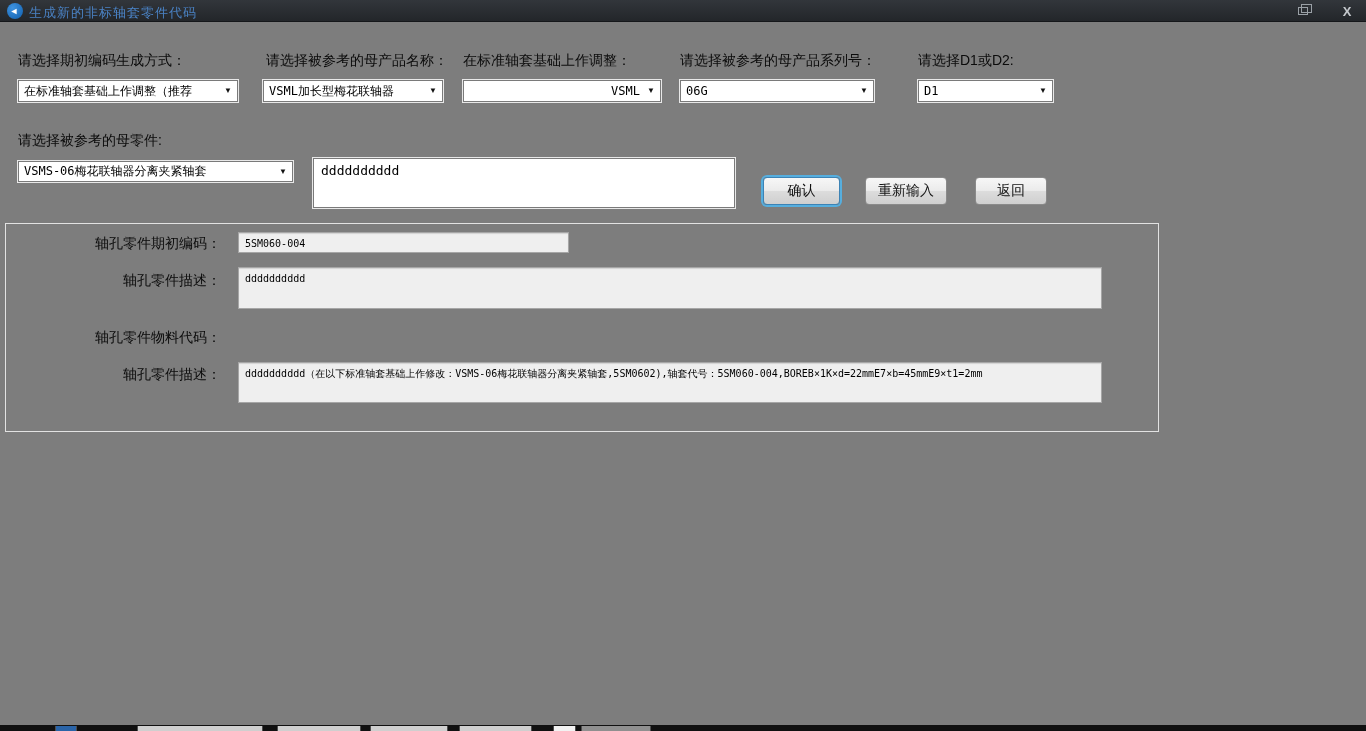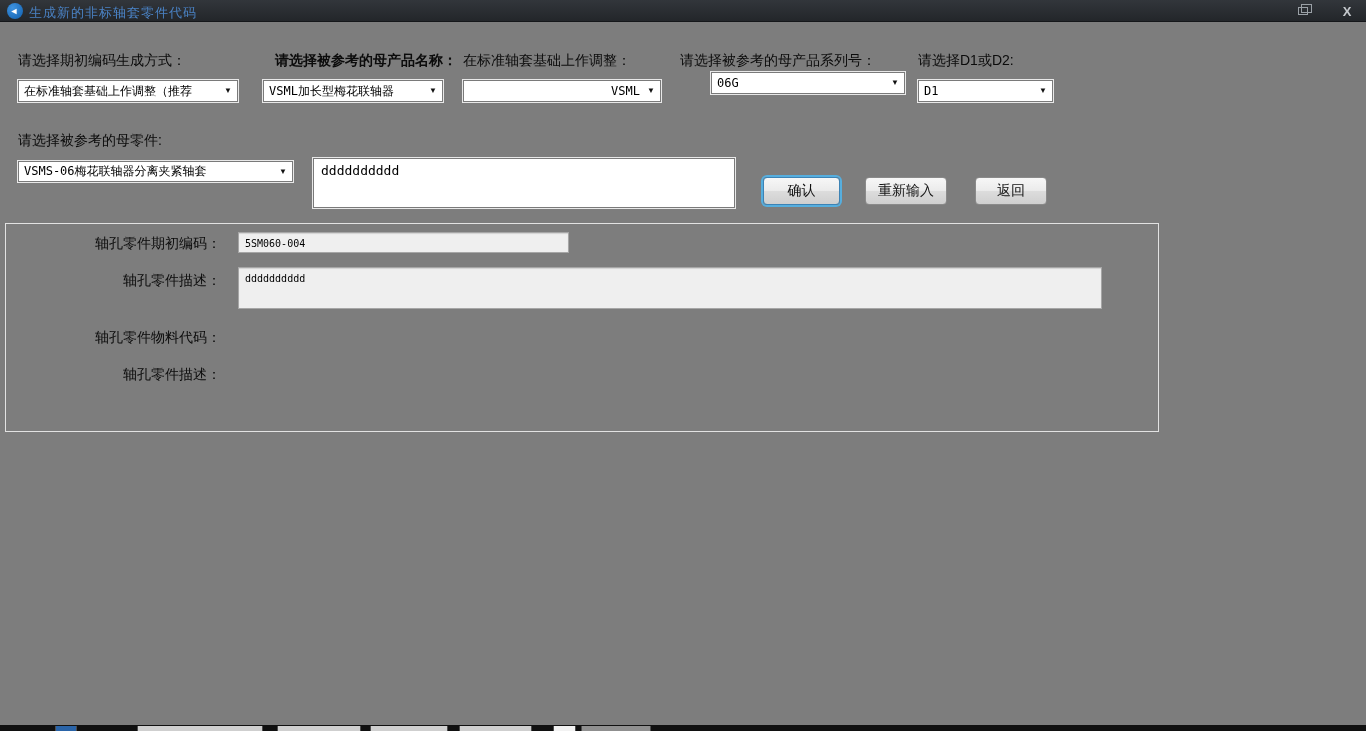--- a/index.html
+++ b/index.html
@@ -69,34 +69,34 @@
       <div class="ctrl close">X</div>
     </div>
   </div>
 
   <div class="lbl" style="left:18px; top:52px;">请选择期初编码生成方式：</div>
   <div class="combo" style="left:18px; top:80px; width:220px;">
     <span class="combo-text">在标准轴套基础上作调整（推荐</span>
     <span class="combo-arrow">▼</span>
   </div>
 
-  <div class="lbl" style="left:275px; top:52px;font-weight:bold;">请选择被参考的母产品名称：</div>
+  <div class="lbl" style="left:266px; top:52px;">请选择被参考的母产品名称：</div>
   <div class="combo" style="left:263px; top:80px; width:180px;">
     <span class="combo-text">VSML加长型梅花联轴器</span>
     <span class="combo-arrow">▼</span>
   </div>
 
   <div class="lbl" style="left:463px; top:52px;">在标准轴套基础上作调整：</div>
   <div class="combo" style="left:463px; top:80px; width:198px;justify-content:flex-end;">
     <span class="combo-text">VSML</span>
     <span class="combo-arrow">▼</span>
   </div>
 
   <div class="lbl" style="left:680px; top:52px;">请选择被参考的母产品系列号：</div>
-  <div class="combo" style="left:680px; top:72px; width:194px;margin-left:31px;">
+  <div class="combo" style="left:680px; top:80px; width:194px;">
     <span class="combo-text">06G</span>
     <span class="combo-arrow">▼</span>
   </div>
 
   <div class="lbl" style="left:918px; top:52px;">请选择D1或D2:</div>
   <div class="combo" style="left:918px; top:80px; width:135px;">
     <span class="combo-text">D1</span>
     <span class="combo-arrow">▼</span>
   </div>
 
@@ -115,20 +115,21 @@
   <div class="groupbox">
     <div class="g-label" style="left:15px; top:11px;">轴孔零件期初编码：</div>
     <div class="g-value" style="left:232px; top:8px; width:331px; height:21px;">5SM060-004</div>
 
     <div class="g-label" style="left:15px; top:48px;">轴孔零件描述：</div>
     <div class="g-value" style="left:232px; top:43px; width:864px; height:42px;">dddddddddd</div>
 
     <div class="g-label" style="left:15px; top:105px;">轴孔零件物料代码：</div>
 
     <div class="g-label" style="left:15px; top:142px;">轴孔零件描述：</div>
+    <div class="g-value" style="left:232px; top:138px; width:864px; height:41px;">dddddddddd（在以下标准轴套基础上作修改：VSMS-06梅花联轴器分离夹紧轴套,5SM0602),轴套代号：5SM060-004,BOREB×1K×d=22mmE7×b=45mmE9×t1=2mm</div>
   </div>
 
   <div class="taskbar">
     <div class="task-btn blue" style="left:55px; width:22px;"></div>
     <div class="task-btn" style="left:137px; width:126px;"></div>
     <div class="task-btn" style="left:277px; width:84px;"></div>
     <div class="task-btn" style="left:370px; width:78px;"></div>
     <div class="task-btn" style="left:459px; width:73px;"></div>
     <div class="task-btn bright" style="left:553px; width:23px;"></div>
     <div class="task-btn dim" style="left:581px; width:70px;"></div>

